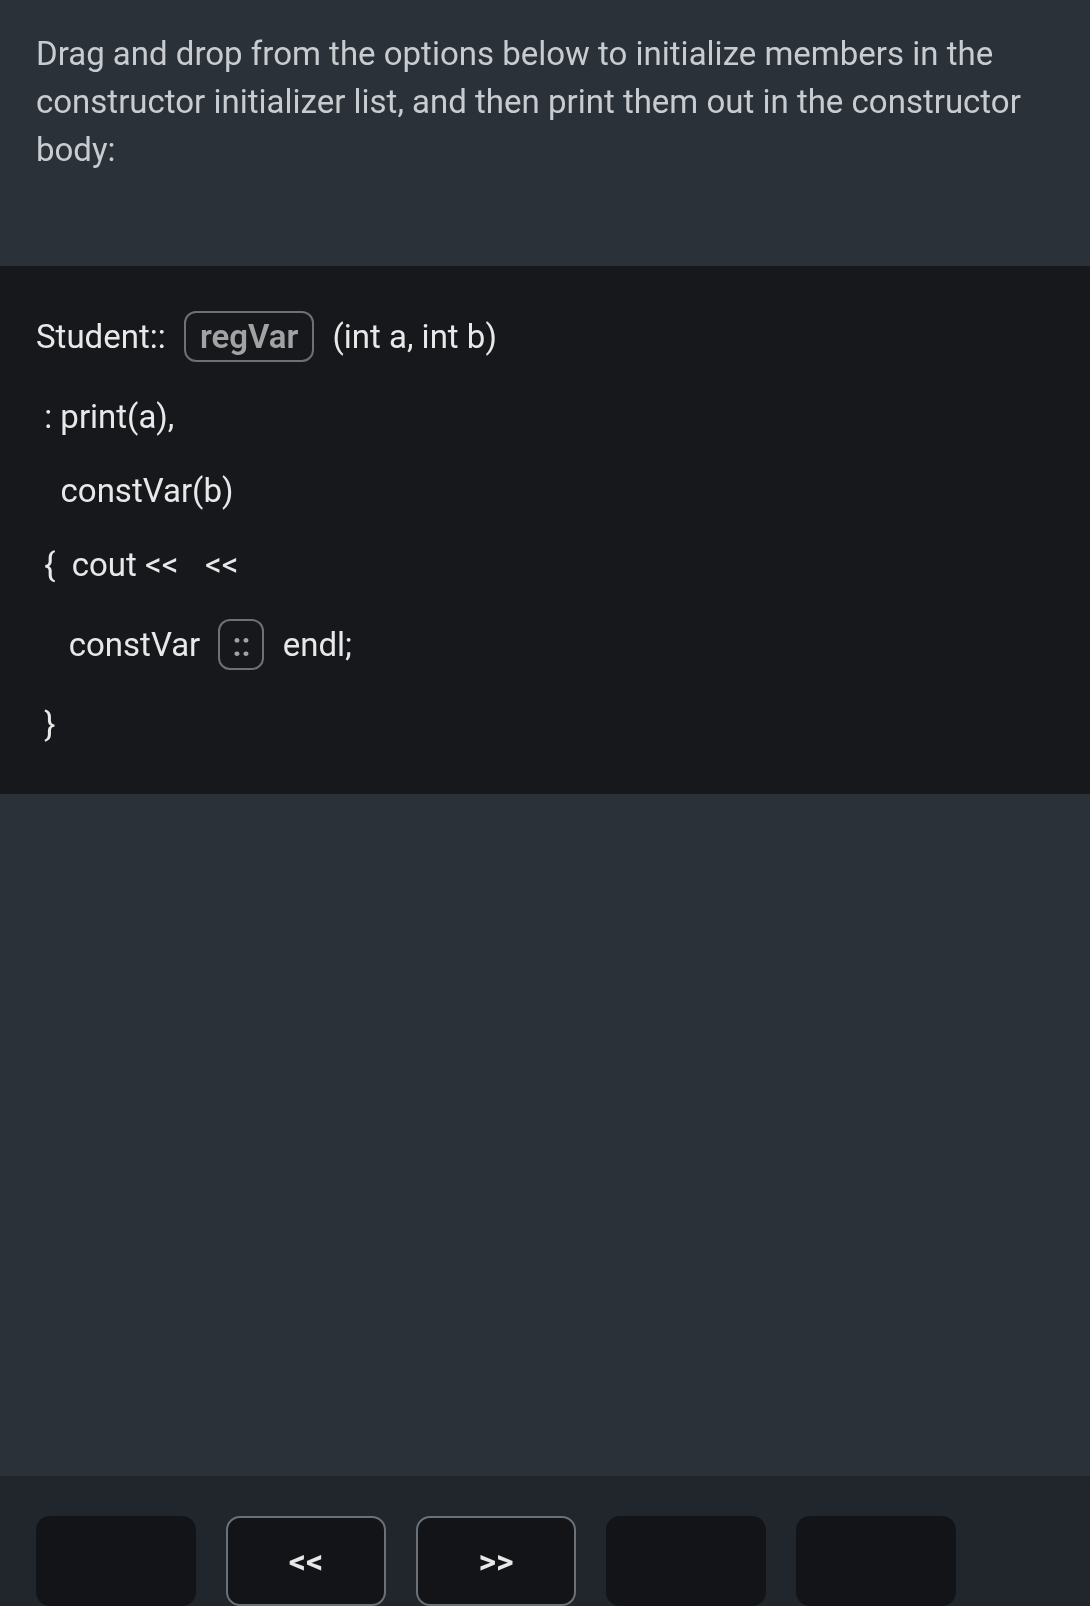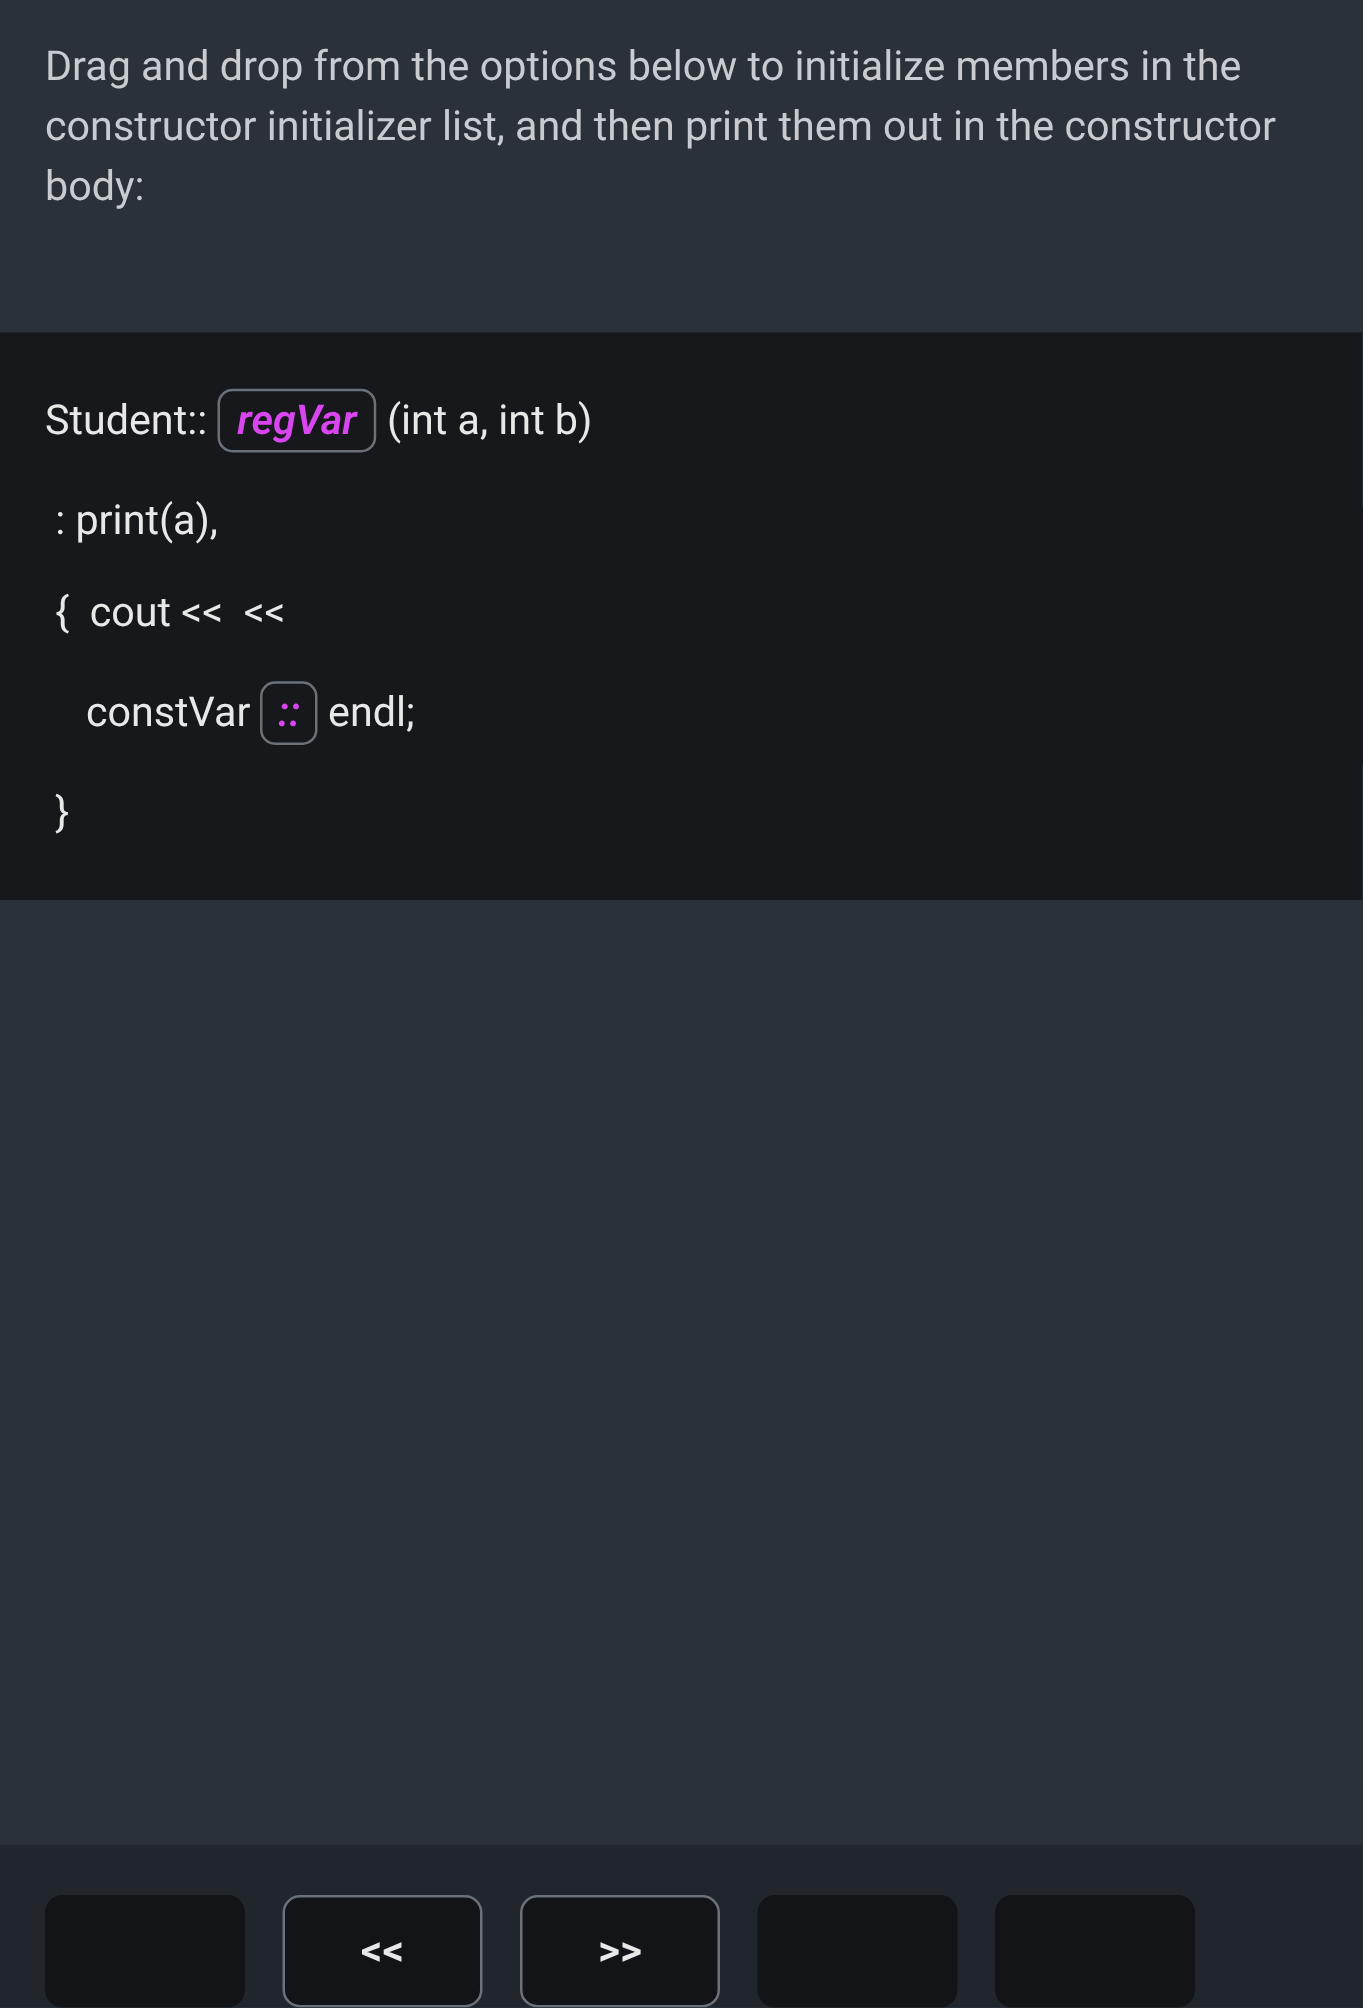--- a/index.html
+++ b/index.html
@@ -29,39 +29,39 @@
       background-color: #16181c;
       padding: 45px 36px 50px 36px;
       font-size: 33px;
       color: #e8e8e8;
     }
     .code-line {
       display: flex;
       align-items: center;
       flex-wrap: wrap;
       margin-bottom: 35px;
+      gap: 10px;
     }
     .code-line:last-child {
       margin-bottom: 0;
     }
     .code-text {
       white-space: pre;
     }
     .dropped-token {
       display: inline-flex;
       align-items: center;
       justify-content: center;
       border: 2.5px solid #6a7178;
       border-radius: 12px;
       padding: 4px 14px;
       font-weight: 600;
-      color: #d946ef;
+      color: #a3a3a3;
       background-color: transparent;
       cursor: grab;
-      font-style: italic;
     }
     .dropped-token.small {
       padding: 4px 12px;
     }
     .spacer {
       flex: 1;
     }
     .option-bar {
       background-color: #21262d;
       padding: 40px 36px 0 36px;
@@ -106,20 +106,23 @@
 <div class="code-area">
   <div class="code-line">
     <span class="code-text">Student:: </span>
     <span class="dropped-token">regVar</span>
     <span class="code-text"> (int a, int b)</span>
   </div>
   <div class="code-line">
     <span class="code-text"> : print(a),</span>
   </div>
   <div class="code-line">
+    <span class="code-text">   constVar(b)</span>
+  </div>
+  <div class="code-line">
     <span class="code-text"> {  cout &lt;&lt; </span>
     <span class="code-text"> &lt;&lt;</span>
   </div>
   <div class="code-line">
     <span class="code-text">    constVar </span>
     <span class="dropped-token small">::</span>
     <span class="code-text"> endl;</span>
   </div>
   <div class="code-line">
     <span class="code-text"> }</span>

